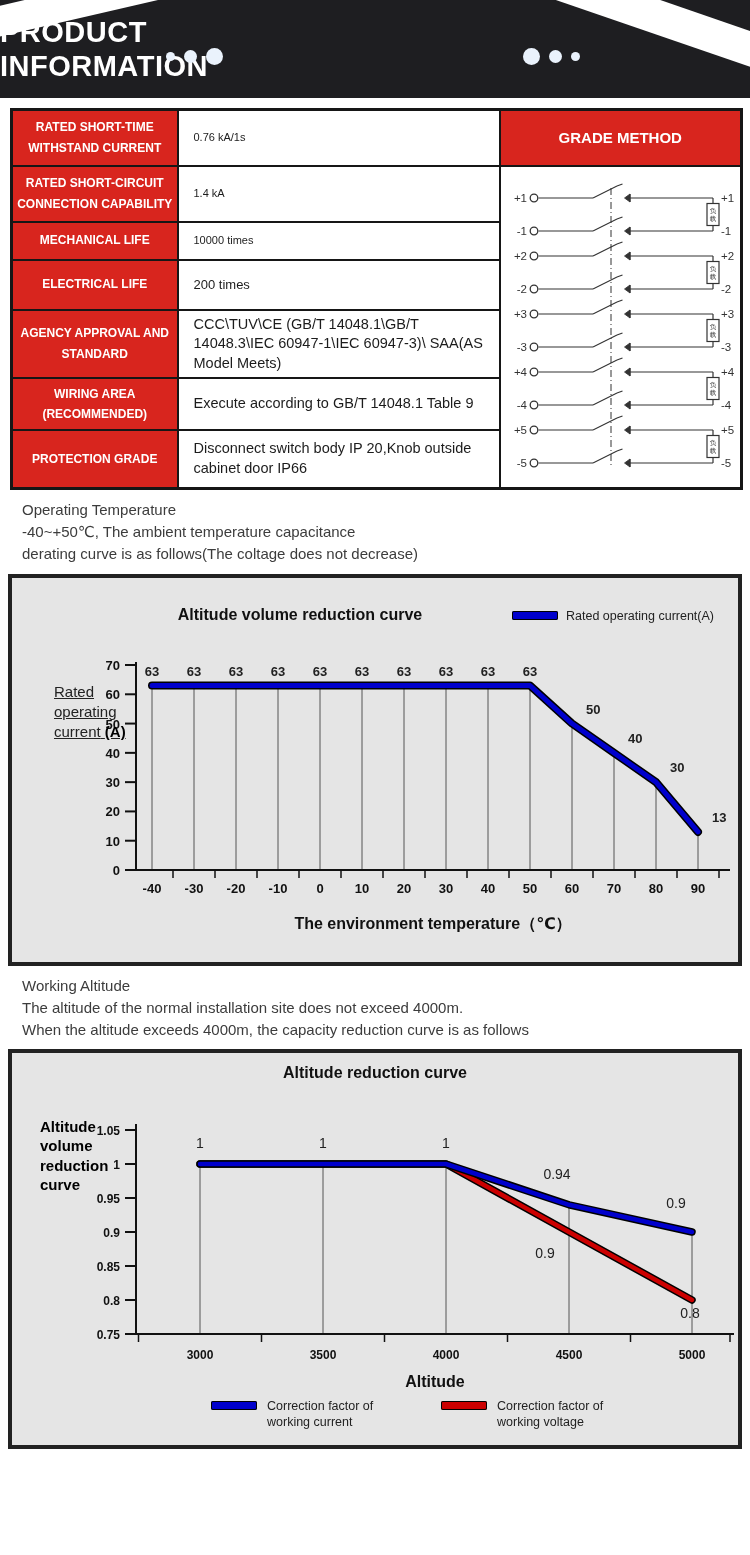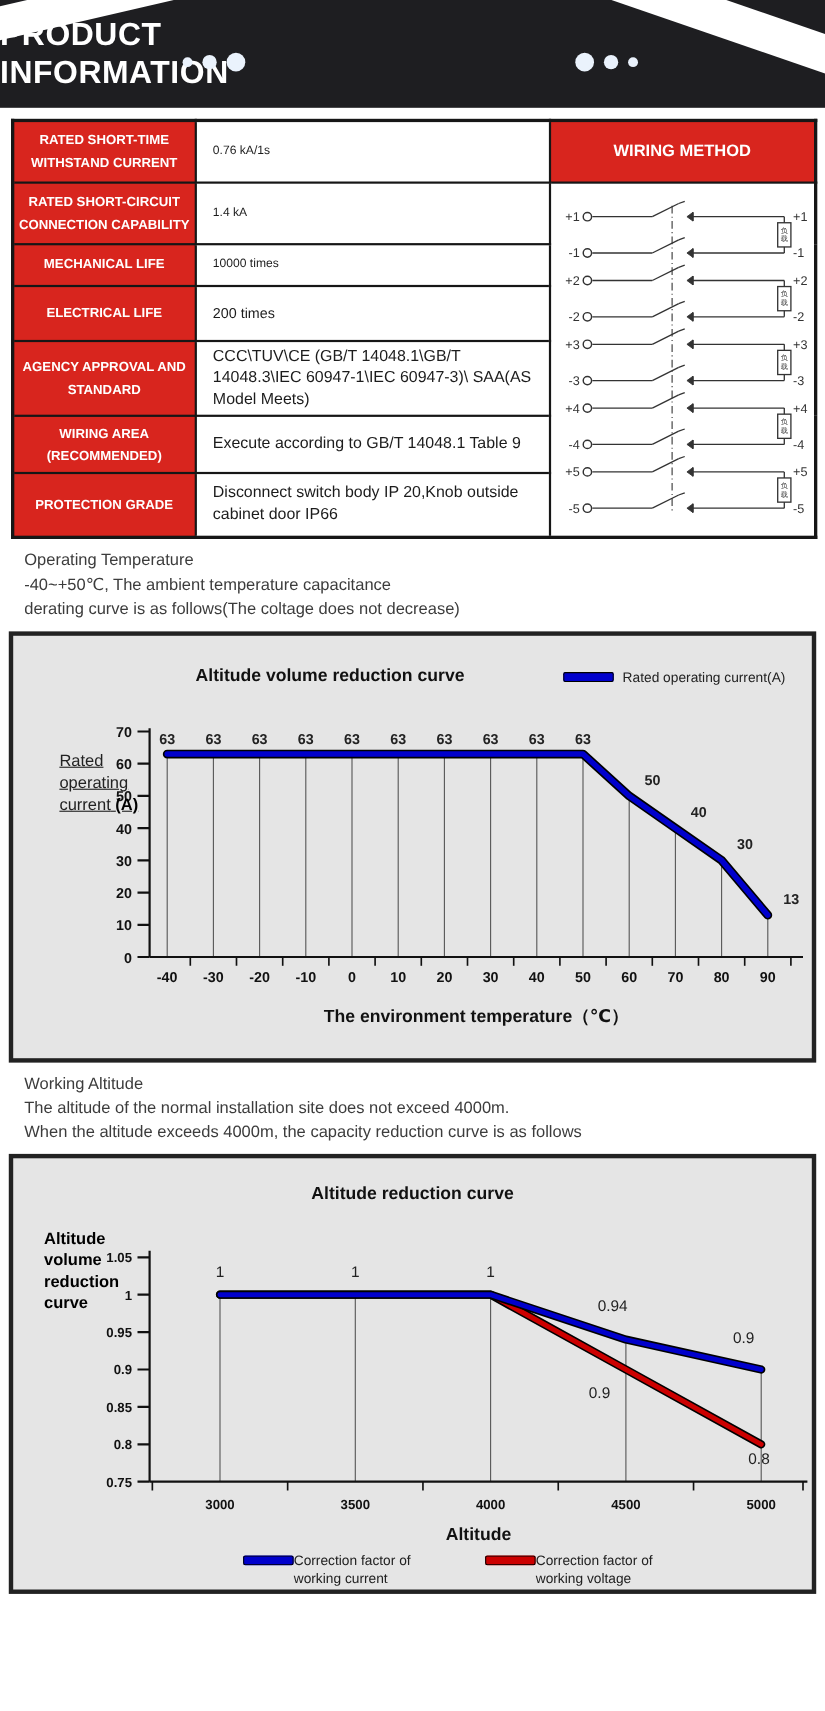--- a/index.html
+++ b/index.html
@@ -46,33 +46,33 @@
   tr.r3 td { height: 50px; } tr.r4 td { height: 54px; } tr.r5 td { height: 52px; }
   tr.r6 td { height: 58px; }
   
   .para { margin: 9px 20px 0 22px; color: #3c3c3c; font-size: 15px; line-height: 22px; }
   
   .chart-box { border: 4px solid #222; margin: 0 8px; position: relative; background: #e5e5e5; }
   #chart-box-1 { height: 392px; margin-top: 9px; }
   #chart-box-2 { height: 400px; margin-top: 8px; }
   .chart-title { text-align: center; font-weight: bold; font-size: 16px; color: #111; }
   #chart-box-1 .chart-title { padding-top: 28px; padding-right: 150px; }
-  #chart-box-2 .chart-title { padding-top: 24px; }
+  #chart-box-2 .chart-title { padding-top: 11px; }
   .legend1 { position: absolute; right: 24px; top: 31px; display: flex; align-items: center; gap: 8px; font-size: 12.5px; color: #222; }
   .swatch { display: inline-block; width: 46px; height: 9px; border-radius: 2px; }
   .swatch.blue { background: var(--blue, #0000cc); box-shadow: 0 0 0 1px #000 inset; }
   .swatch.red  { background: var(--redline, #cc0000); box-shadow: 0 0 0 1px #000 inset; }
   .ylabel1 { position: absolute; left: 42px; top: 104px; width: 94px; font-size: 15px; color: #222; line-height: 1.35; pointer-events: none; text-decoration: underline; }
   .ylabel1 b { color: #000; }
   .ylabel2 { position: absolute; left: 28px; top: 64px; width: 84px; font-size: 15px; font-weight: bold; color: #000; line-height: 1.3; pointer-events: none; }
   #chart1 { display: block; margin-top: 6px; }
   #chart2 { display: block; margin-top: 0; }
   svg text { font-family: "Liberation Sans", "DejaVu Sans", sans-serif; }
   .legend2 { display: flex; justify-content: center; gap: 62px; padding-left: 70px; margin-top: 4px; }
-  .legend-item { display: flex; align-items: flex-start; }
+  .legend-item { display: flex; align-items: flex-start; gap: 10px; }
   .legend-item .swatch { margin-top: 3px; }
   .legend-text { font-size: 12.5px; color: #222; width: 112px; line-height: 1.3; }
 </style>
 </head>
 <body>
 
 <header class="banner">
   <div class="stripe stripe-left"></div>
   <div class="stripe stripe-right"></div>
   <div class="dots dots-left">
@@ -86,21 +86,21 @@
     <span class="dot s2"></span>
     <span class="dot s1"></span>
   </div>
 </header>
 
 <table class="spec">
   <tbody id="spec-tbody">
       <tr class="r0">
         <td class="label-cell">RATED SHORT-TIME WITHSTAND CURRENT</td>
         <td class="value-cell v0">0.76 kA/1s</td>
-        <td class="wiring-header">WIRING METHOD</td>
+        <td class="wiring-header">GRADE METHOD</td>
       </tr>
       <tr class="r1">
         <td class="label-cell">RATED SHORT-CIRCUIT CONNECTION CAPABILITY</td>
         <td class="value-cell v1">1.4 kA</td>
         <td class="wiring-cell" rowspan="6"><svg width="238" height="298" viewBox="0 0 238 298">
             <line x1="110" y1="12" x2="110" y2="290" stroke="#333" stroke-width="1" stroke-dasharray="7 3 1 3"></line>
             <g>
               <text x="26" y="26" text-anchor="end" font-size="11.5" fill="#333">+1</text>
               <circle cx="33" cy="22" r="3.8" fill="#fff" stroke="#333" stroke-width="1.3"></circle>
               <line x1="37.5" y1="22" x2="92" y2="22" stroke="#333" stroke-width="1.2" fill="none"></line>

